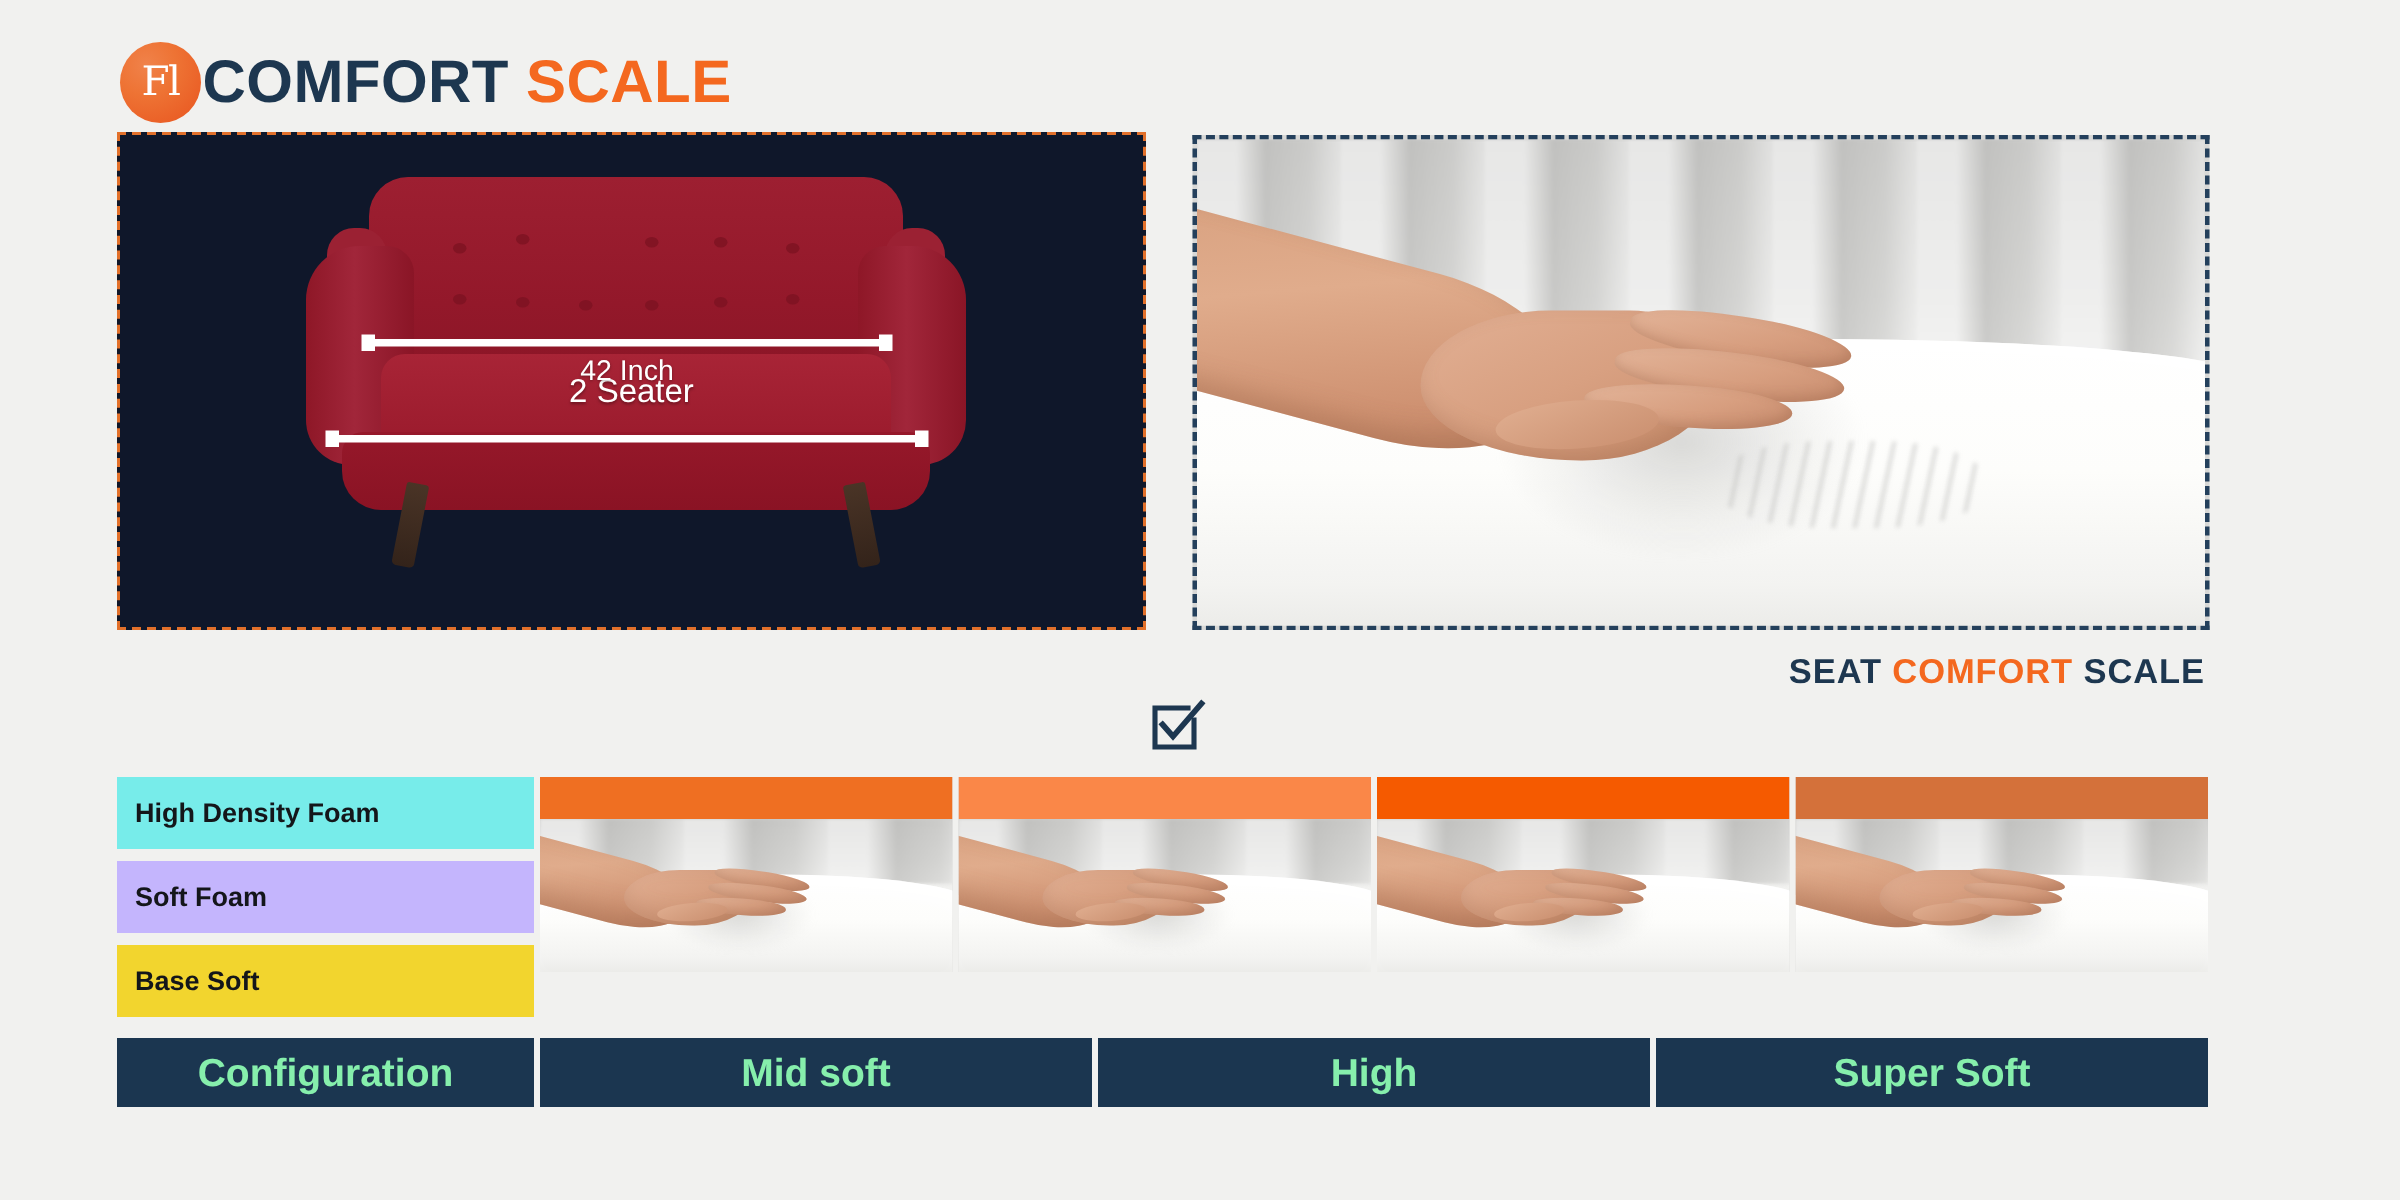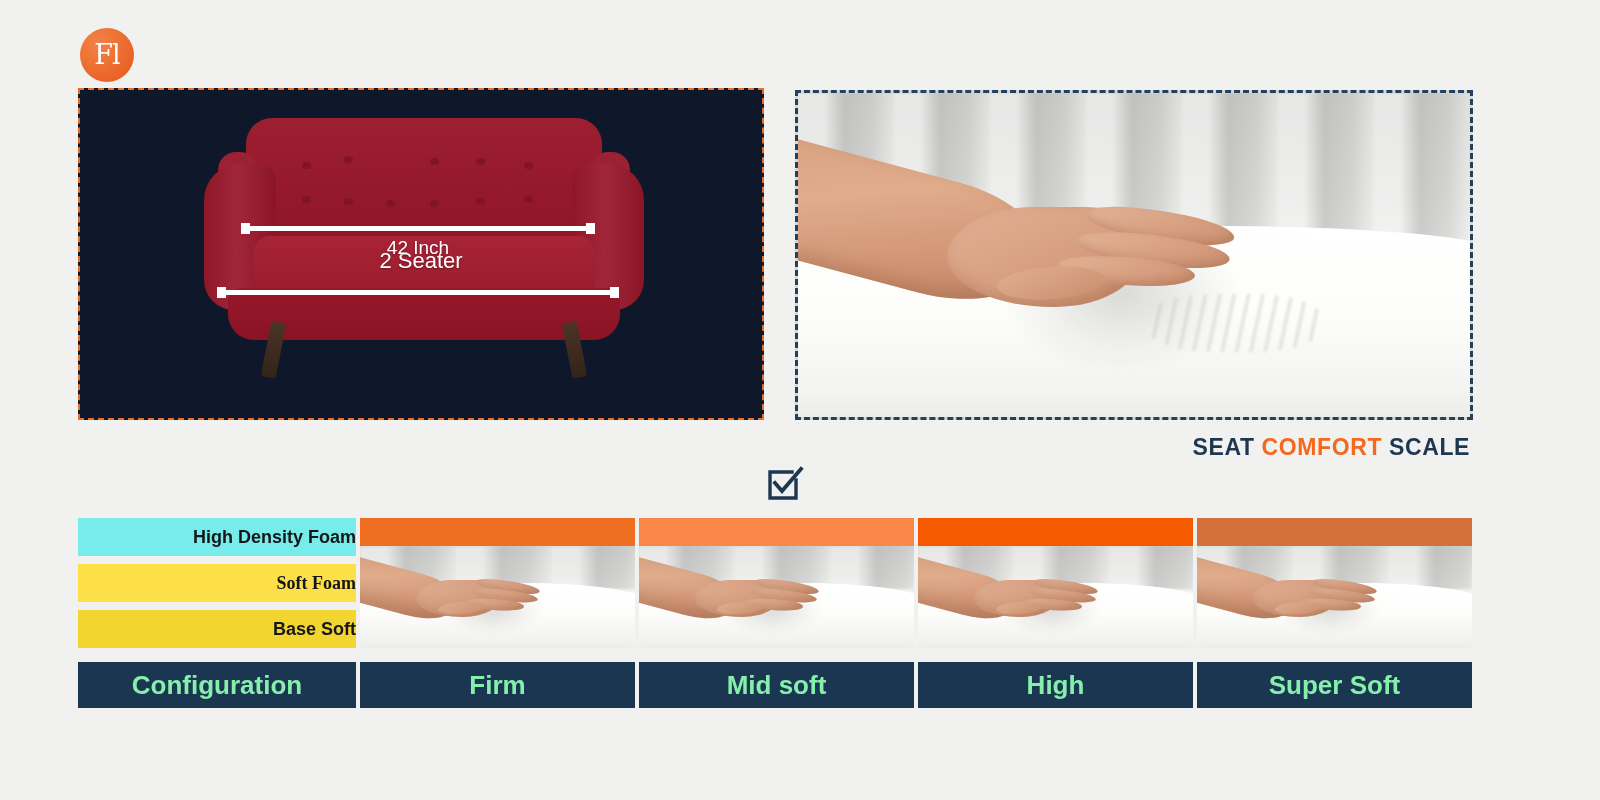--- a/index.html
+++ b/index.html
@@ -289,29 +289,28 @@
     display: flex;
     gap: 4px;
   }
   .col {
     position: relative;
   }
   .col.labels { width: 278px; flex: 0 0 278px; }
   .col.variant { flex: 1 1 0; }
 
   .foam-layer {
-    height: 38px;
+    height: 48px;
     display: flex;
     align-items: center;
     padding-left: 12px;
     font-size: 18px;
     font-weight: bold;
     color: #14161a;
     margin-bottom: 8px;
-    justify-content: flex-end;
   }
   .foam-layer:last-child { margin-bottom: 0; }
 
   .variant-card {
     height: 130px;
     position: relative;
     overflow: hidden;
     background: #dcdcda;
   }
   .variant-bar {
@@ -349,20 +348,24 @@
   .footer-cell.variant { flex: 1 1 0; }
 </style>
 </head>
 <body>
 
 <div class="page">
 
   <div class="header">
     <div class="logo-badge">
       <div class="logo-glyph">Fl</div>
+    </div>
+    <div class="logo-title">
+      <span class="t-navy">COMFORT</span>
+      <span class="t-orange">SCALE</span>
     </div>
   </div>
 
   <div class="panel-sofa">
     <div class="sofa-stage">
       <div class="sofa">
         <div class="sofa-back"></div>
         <div class="sofa-arm-top left"></div>
         <div class="sofa-arm-top right"></div>
         <div class="sofa-arm left"></div>
@@ -426,21 +429,21 @@
   </div>
 
   <div class="table">
 
     <div class="row-cols">
 
       <div class="col labels">
         <div class="foam-layer" style="background:#77ecea;">
           <span>High Density Foam</span>
         </div>
-        <div class="foam-layer" style="background:#fde047;font-family:Liberation Serif, serif;">
+        <div class="foam-layer" style="background:#c4b5fd;">
           <span>Soft Foam</span>
         </div>
         <div class="foam-layer" style="background:#f2d52e;">
           <span>Base Soft</span>
         </div>
       </div>
 
       <div class="col variant">
         <div class="variant-card">
           <div class="variant-bar" style="background:#ef6f22;"></div>
@@ -514,21 +517,20 @@
               <div class="thumb"></div>
             </div>
           </div>
         </div>
       </div>
 
     </div>
 
     <div class="footer-row">
       <div class="footer-cell labels">Configuration</div>
-      <div class="footer-cell variant">Firm</div>
       <div class="footer-cell variant">Mid soft</div>
       <div class="footer-cell variant">High</div>
       <div class="footer-cell variant">Super Soft</div>
     </div>
 
   </div>
 
 </div>
 
 </body></html>

